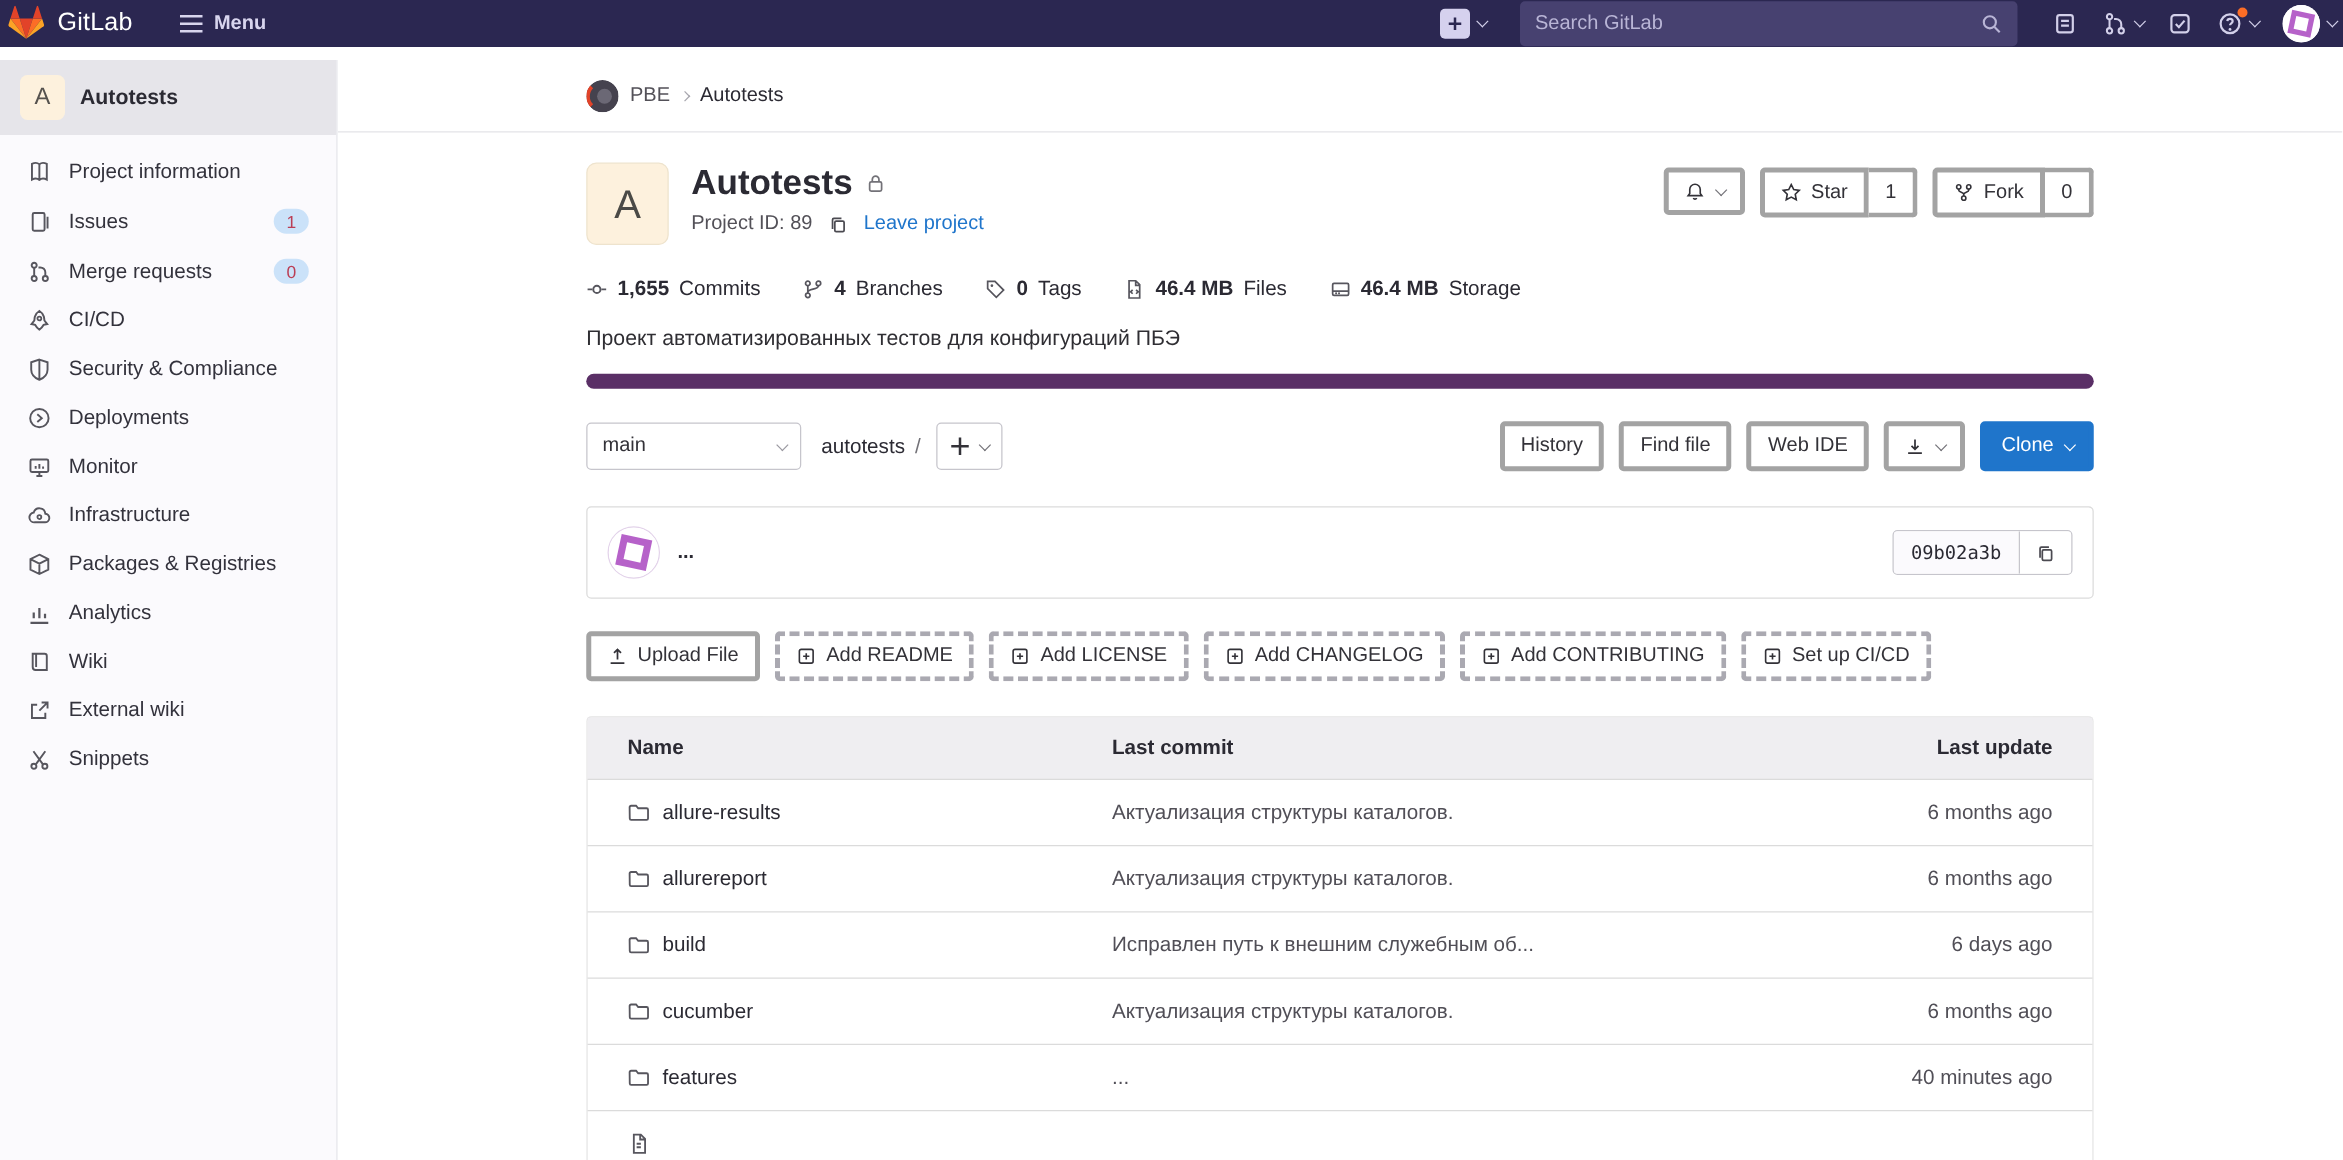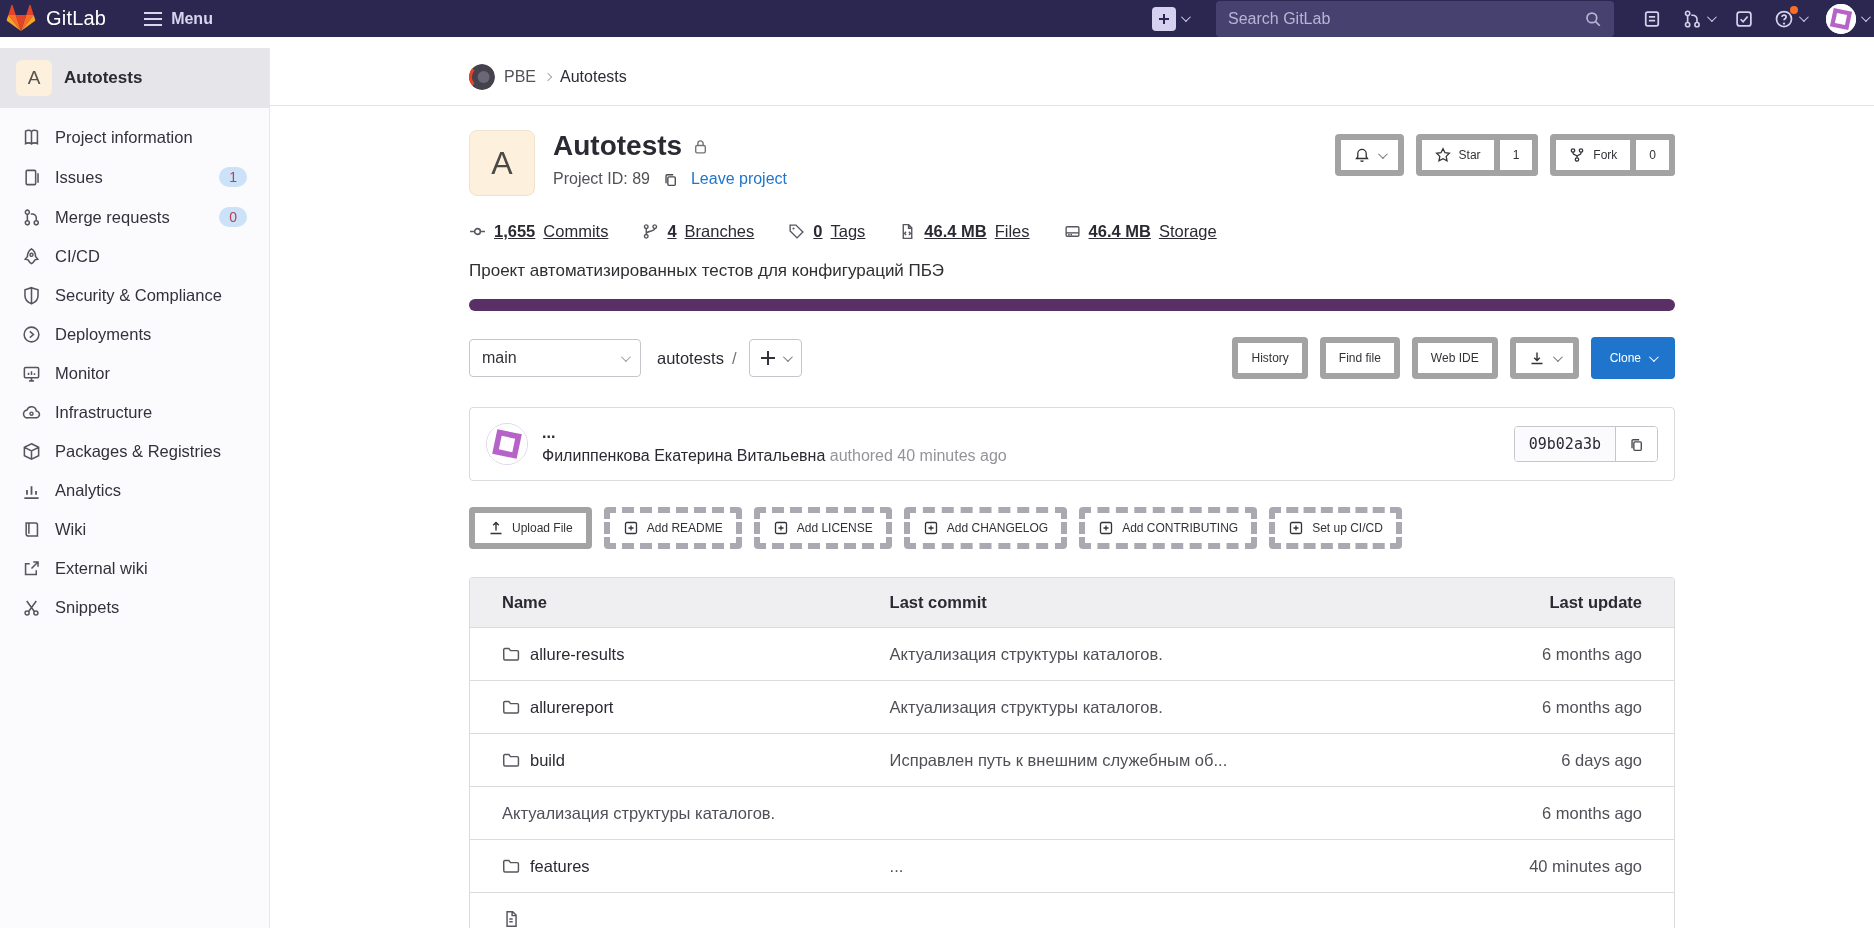--- a/index.html
+++ b/index.html
@@ -79,30 +79,30 @@
     font-size:32px; display:flex; align-items:center; justify-content:center; }
   .proj-head-txt { margin-left:18px; }
   .title-line { display:flex; align-items:center; gap:10px; }
   .proj-title { font-size:28px; font-weight:700; color:#2b2a33; }
   .lock { width:17px; height:17px; color:#737278; }
   .idline { display:flex; align-items:center; gap:12px; margin-top:8px;
     font-size:16px; color:#535158; }
   .copy-ic { width:17px; height:17px; color:#4b4a51; cursor:pointer; }
   a.link { color:var(--accent-blue,#1f75cb); text-decoration:none; cursor:pointer; }
   .head-actions { margin-left:auto; display:flex; gap:12px; align-items:flex-start; margin-top:4px; }
-  .btn { display:inline-flex; align-items:center; gap:8px; border:6px solid #a3a3a3;
-    background:#fff; border-radius:4px; padding:7px 13px; font-size:12px;
+  .btn { display:inline-flex; align-items:center; gap:8px; border:4px solid #a3a3a3;
+    background:#fff; border-radius:4px; padding:7px 13px; font-size:16px;
     color:#333238; cursor:pointer; white-space:nowrap; }
   .btn .ic { width:16px; height:16px; }
   .btn-group { display:inline-flex; }
   .btn-group .btn:first-child { border-radius:4px 0 0 4px; }
   .btn-group .btn:last-child { border-radius:0 4px 4px 0; border-left:none; min-width:38px; justify-content:center; }
 
   .stats-row { display:flex; gap:34px; margin-top:26px; font-size:16.5px; color:#2b2a33; align-items:center; }
-  .stat { display:flex; align-items:center; gap:8px; cursor:pointer;text-decoration:underline; }
+  .stat { display:flex; align-items:center; gap:8px; cursor:pointer; }
   .stat .ic { width:17px; height:17px; color:#57565e; }
   .stat b { font-weight:700; }
   .description { margin-top:20px; font-size:17px; color:#2f2e33; }
   .langbar { margin-top:18px; height:12px; border-radius:7px;
     background:var(--language-bar,#5a2f66); }
 
   .toolbar { display:flex; align-items:center; margin-top:26px; }
   .branch-select { width:172px; height:38px; border:1px solid #c6c5cc; border-radius:4px;
     display:flex; align-items:center; padding:0 12px; font-size:16px; color:#333238;
     justify-content:space-between; cursor:pointer; }
@@ -656,24 +656,20 @@
     </div>
 
     <div class="commit-card">
       <span class="identicon">
           <svg class="i" viewBox="0 0 32 32">
             <use href="#i-identicon"></use>
           </svg>
         </span>
       <div class="commit-meta">
         <div class="commit-title">...</div>
-        <div class="commit-by">
-          <span>Филиппенкова Екатерина Витальевна</span>
-          <span class="muted">authored 40 minutes ago</span>
-        </div>
       </div>
       <span class="sha-group">
         <span class="sha-val">09b02a3b</span>
         <span class="sha-copy">
           <span style="width:17px;height:17px;color:#4b4a51">
               <svg class="i">
                 <use href="#i-copy"></use>
               </svg>
             </span>
         </span>
@@ -768,20 +764,28 @@
               <svg class="i">
                 <use href="#i-folder"></use>
               </svg>
             </span>
           <span class="nm">build</span>
         </div>
         <div class="c-commit"><span>Исправлен путь к внешним служебным об...</span></div>
         <div class="c-upd">6 days ago</div>
       </div>
       <div class="t-row">
+        <div class="c-name">
+          <span class="f-ic">
+              <svg class="i">
+                <use href="#i-folder"></use>
+              </svg>
+            </span>
+          <span class="nm">cucumber</span>
+        </div>
         <div class="c-commit"><span>Актуализация структуры каталогов.</span></div>
         <div class="c-upd">6 months ago</div>
       </div>
       <div class="t-row">
         <div class="c-name">
           <span class="f-ic">
               <svg class="i">
                 <use href="#i-folder"></use>
               </svg>
             </span>

